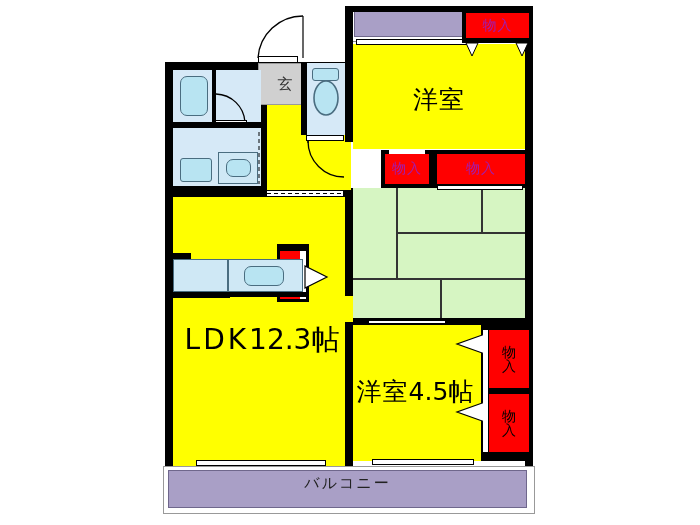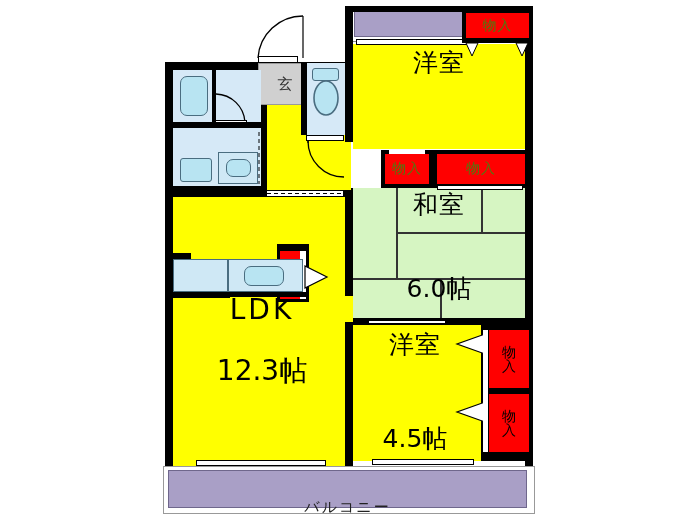--- a/index.html
+++ b/index.html
@@ -23,29 +23,29 @@
 
   
   .wall{background:#000000;}
 
   
   .line{background:#333333;}
 
   
   .label{position:absolute;display:flex;align-items:center;justify-content:center;
          color:#000000;line-height:1.05;text-align:center;white-space:nowrap;}
-  .rlabel{flex-direction:column;justify-content:space-between;}
+  .rlabel{flex-direction:row;}
   .rname{font-size:25px;letter-spacing:1px;font-weight:400;}
   .rarea{font-size:25px;letter-spacing:0px;font-weight:400;}
   .ldkname{font-size:28px;letter-spacing:3px;font-weight:400;}
   .ldkarea{font-size:28px;letter-spacing:0px;}
 
   
   .mono-h{position:absolute;display:flex;align-items:center;justify-content:center;
-          font-size:14px;color:#4d7c0f;letter-spacing:1px;}
+          font-size:14px;color:#a21caf;letter-spacing:1px;}
   
   .mono-v{position:absolute;display:flex;flex-direction:column;align-items:center;
           justify-content:center;font-size:14px;color:#000;line-height:1.02;}
 
   .tinylabel{position:absolute;display:flex;align-items:center;justify-content:center;
              font-size:15px;color:#333;}
 
   .balcony-text{position:absolute;display:flex;align-items:center;justify-content:center;
                 font-size:15px;color:#222;letter-spacing:2px;}
 
@@ -104,24 +104,20 @@
   <div class="b green" style="left:353px;top:188px;width:172px;height:130px;"></div>
 
   <div class="b line" style="left:353px;top:278px;width:172px;height:2px;"></div>
   <div class="b line" style="left:396px;top:188px;width:2px;height:90px;"></div>
   <div class="b line" style="left:396px;top:232px;width:129px;height:2px;"></div>
   <div class="b line" style="left:481px;top:188px;width:2px;height:44px;"></div>
   <div class="b line" style="left:440px;top:278px;width:2px;height:40px;"></div>
 
   <div class="b white" style="left:437px;top:185px;width:86px;height:5px;border:1px solid #000;"></div>
 
-  <div class="label rlabel" style="left:353px;top:192px;width:172px;height:110px;">
-    <div class="rname">和室</div>
-    <div class="rarea">6.0帖</div>
-  </div>
 
   <div class="b wall" style="left:351px;top:318px;width:182px;height:7px;"></div>
 
   <div class="b white" style="left:368px;top:320px;width:78px;height:4px;border:1px solid #000;"></div>
 
   <div class="b yellow" style="left:353px;top:325px;width:128px;height:136px;"></div>
   <div class="label rlabel" style="left:349px;top:332px;width:132px;height:120px;">
     <div class="rname">洋室</div>
     <div class="rarea">4.5帖</div>
   </div>
@@ -231,15 +227,15 @@
   <div class="fix fix-r" style="left:226px;top:159px;width:25px;height:18px;background:#b8e4f2;"></div>
 
   <div class="b wall" style="left:173px;top:186px;width:92px;height:6px;"></div>
 
   <svg style="left:256px;top:132px;width:6px;height:52px;">
     <line x1="3" y1="0" x2="3" y2="52" stroke="#000" stroke-width="1" stroke-dasharray="4,3"></line>
   </svg>
 
   <div class="b white" style="left:163px;top:466px;width:372px;height:48px;border:1.5px solid #999;"></div>
   <div class="b purple" style="left:168px;top:470px;width:359px;height:38px;border:1px solid #6f678c;"></div>
-  <div class="balcony-text" style="left:168px;top:488px;width:359px;height:38px;">バルコニー</div>
+  <div class="balcony-text" style="left:168px;top:464px;width:359px;height:38px;">バルコニー</div>
 
 </div>
 
 </body></html>

